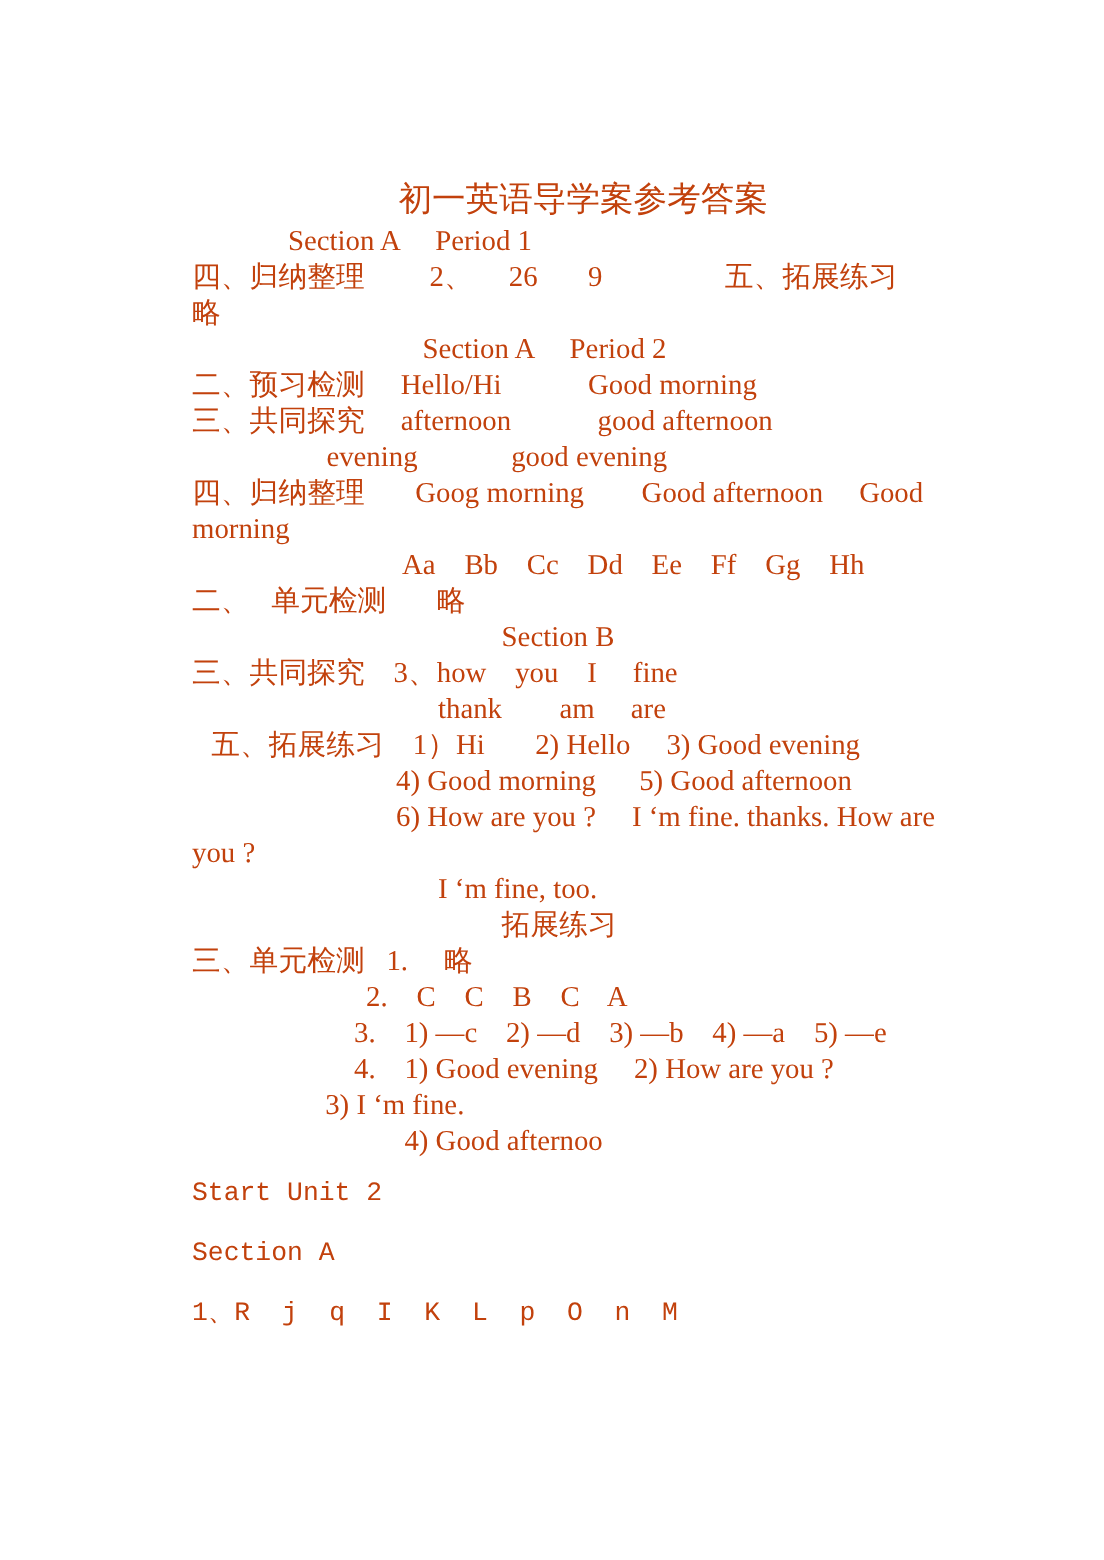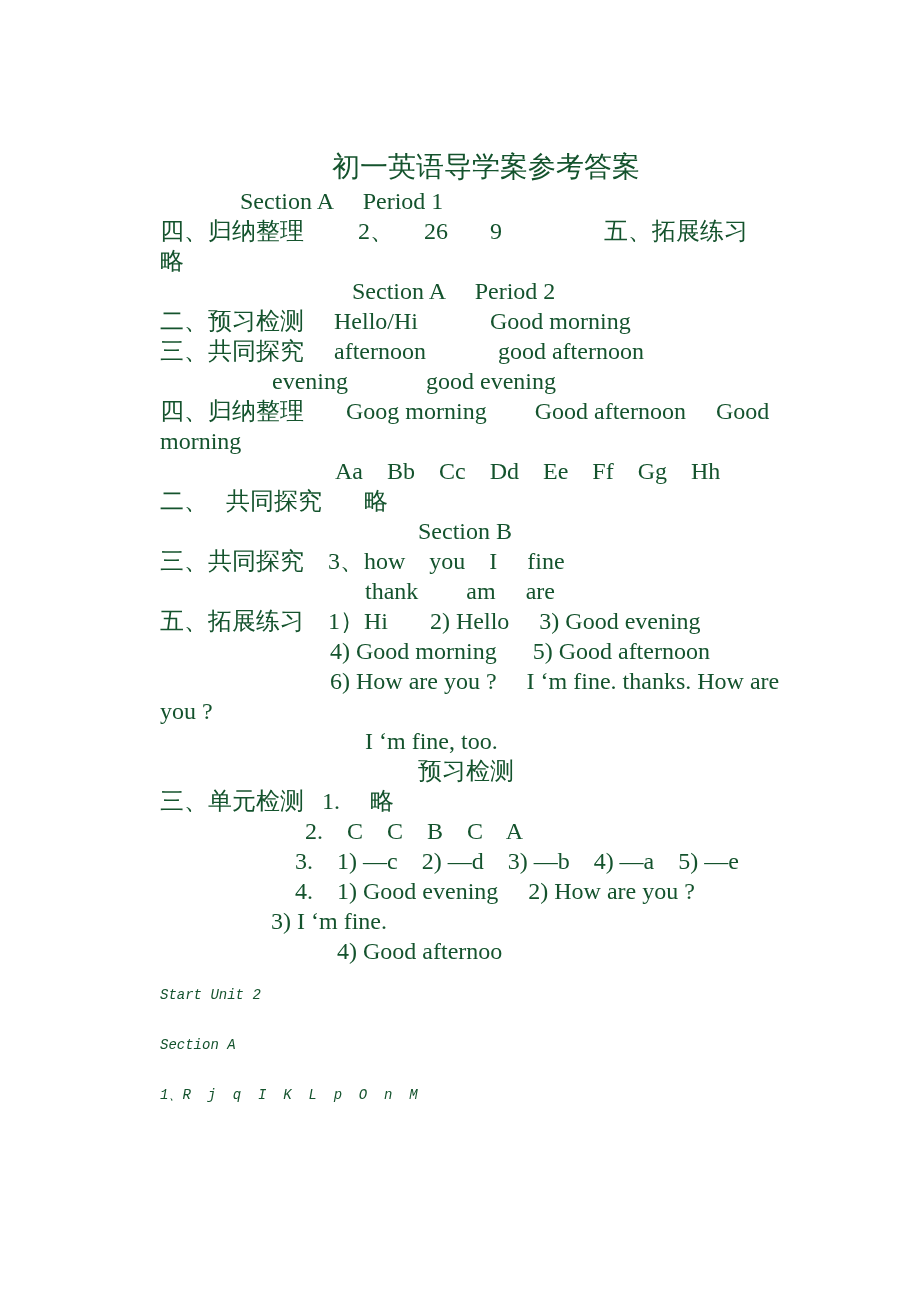--- a/index.html
+++ b/index.html
@@ -7,72 +7,71 @@
     width: 920px;
     height: 1300px;
     background: #ffffff;
     overflow: hidden;
   }
   .page {
     box-sizing: border-box;
     width: 920px;
     height: 1300px;
     background: #ffffff;
-    color: #14532d;
+    color: #c2410c;
     padding: 148px 40px 0 160px;
     font-family: "Liberation Serif", "DejaVu Serif", serif;
     font-size: 24px;
   }
   .line {
     white-space: pre;
     line-height: 30px;
   }
   .title-line {
     font-size: 28px;
     line-height: 38px;
   }
   .mono-block { margin-top: 4px; }
   .mono-line {
     font-family: "Liberation Mono", "DejaVu Sans Mono", monospace;
-    font-size: 14px;
+    font-size: 22px;
     line-height: 50px;
     white-space: pre;
-    font-style: italic;
   }
 </style>
 </head>
 <body>
 
 <div class="page">
 
   <div class="line title-line" style="margin-left:172px">初一英语导学案参考答案</div>
 
   <div class="line" style="margin-left:80px">Section A     Period 1</div>
   <div class="line" style="margin-left:0">四、归纳整理         2、     26       9                 五、拓展练习</div>
   <div class="line" style="margin-left:0">略</div>
 
   <div class="line" style="margin-left:192px">Section A     Period 2</div>
   <div class="line" style="margin-left:0">二、预习检测     Hello/Hi            Good morning</div>
   <div class="line" style="margin-left:0">三、共同探究     afternoon            good afternoon</div>
   <div class="line" style="margin-left:112px">evening             good evening</div>
   <div class="line" style="margin-left:0">四、归纳整理       Goog morning        Good afternoon     Good</div>
   <div class="line" style="margin-left:0">morning</div>
   <div class="line" style="margin-left:175px">Aa    Bb    Cc    Dd    Ee    Ff    Gg    Hh</div>
-  <div class="line" style="margin-left:0">二、   共同探究       略</div>
+  <div class="line" style="margin-left:0">二、   单元检测       略</div>
 
   <div class="line" style="margin-left:258px">Section B</div>
   <div class="line" style="margin-left:0">三、共同探究    3、how    you    I     fine</div>
   <div class="line" style="margin-left:205px">thank        am     are</div>
-  <div class="line" style="margin-left:0">五、拓展练习    1）Hi       2) Hello     3) Good evening</div>
+  <div class="line" style="margin-left:16px">五、拓展练习    1）Hi       2) Hello     3) Good evening</div>
   <div class="line" style="margin-left:170px">4) Good morning      5) Good afternoon</div>
   <div class="line" style="margin-left:170px">6) How are you ?     I ‘m fine. thanks. How are</div>
   <div class="line" style="margin-left:0">you ?</div>
   <div class="line" style="margin-left:205px">I ‘m fine, too.</div>
 
-  <div class="line" style="margin-left:258px">预习检测</div>
+  <div class="line" style="margin-left:258px">拓展练习</div>
   <div class="line" style="margin-left:0">三、单元检测   1.     略</div>
   <div class="line" style="margin-left:145px">2.    C    C    B    C    A</div>
   <div class="line" style="margin-left:135px">3.    1) —c    2) —d    3) —b    4) —a    5) —e</div>
   <div class="line" style="margin-left:135px">4.    1) Good evening     2) How are you ?</div>
   <div class="line" style="margin-left:111px">3) I ‘m fine.</div>
   <div class="line" style="margin-left:177px">4) Good afternoo</div>
 
   <div class="mono-block">
     <div class="mono-line">Start Unit 2</div>
     <div class="mono-line">Section A</div>

